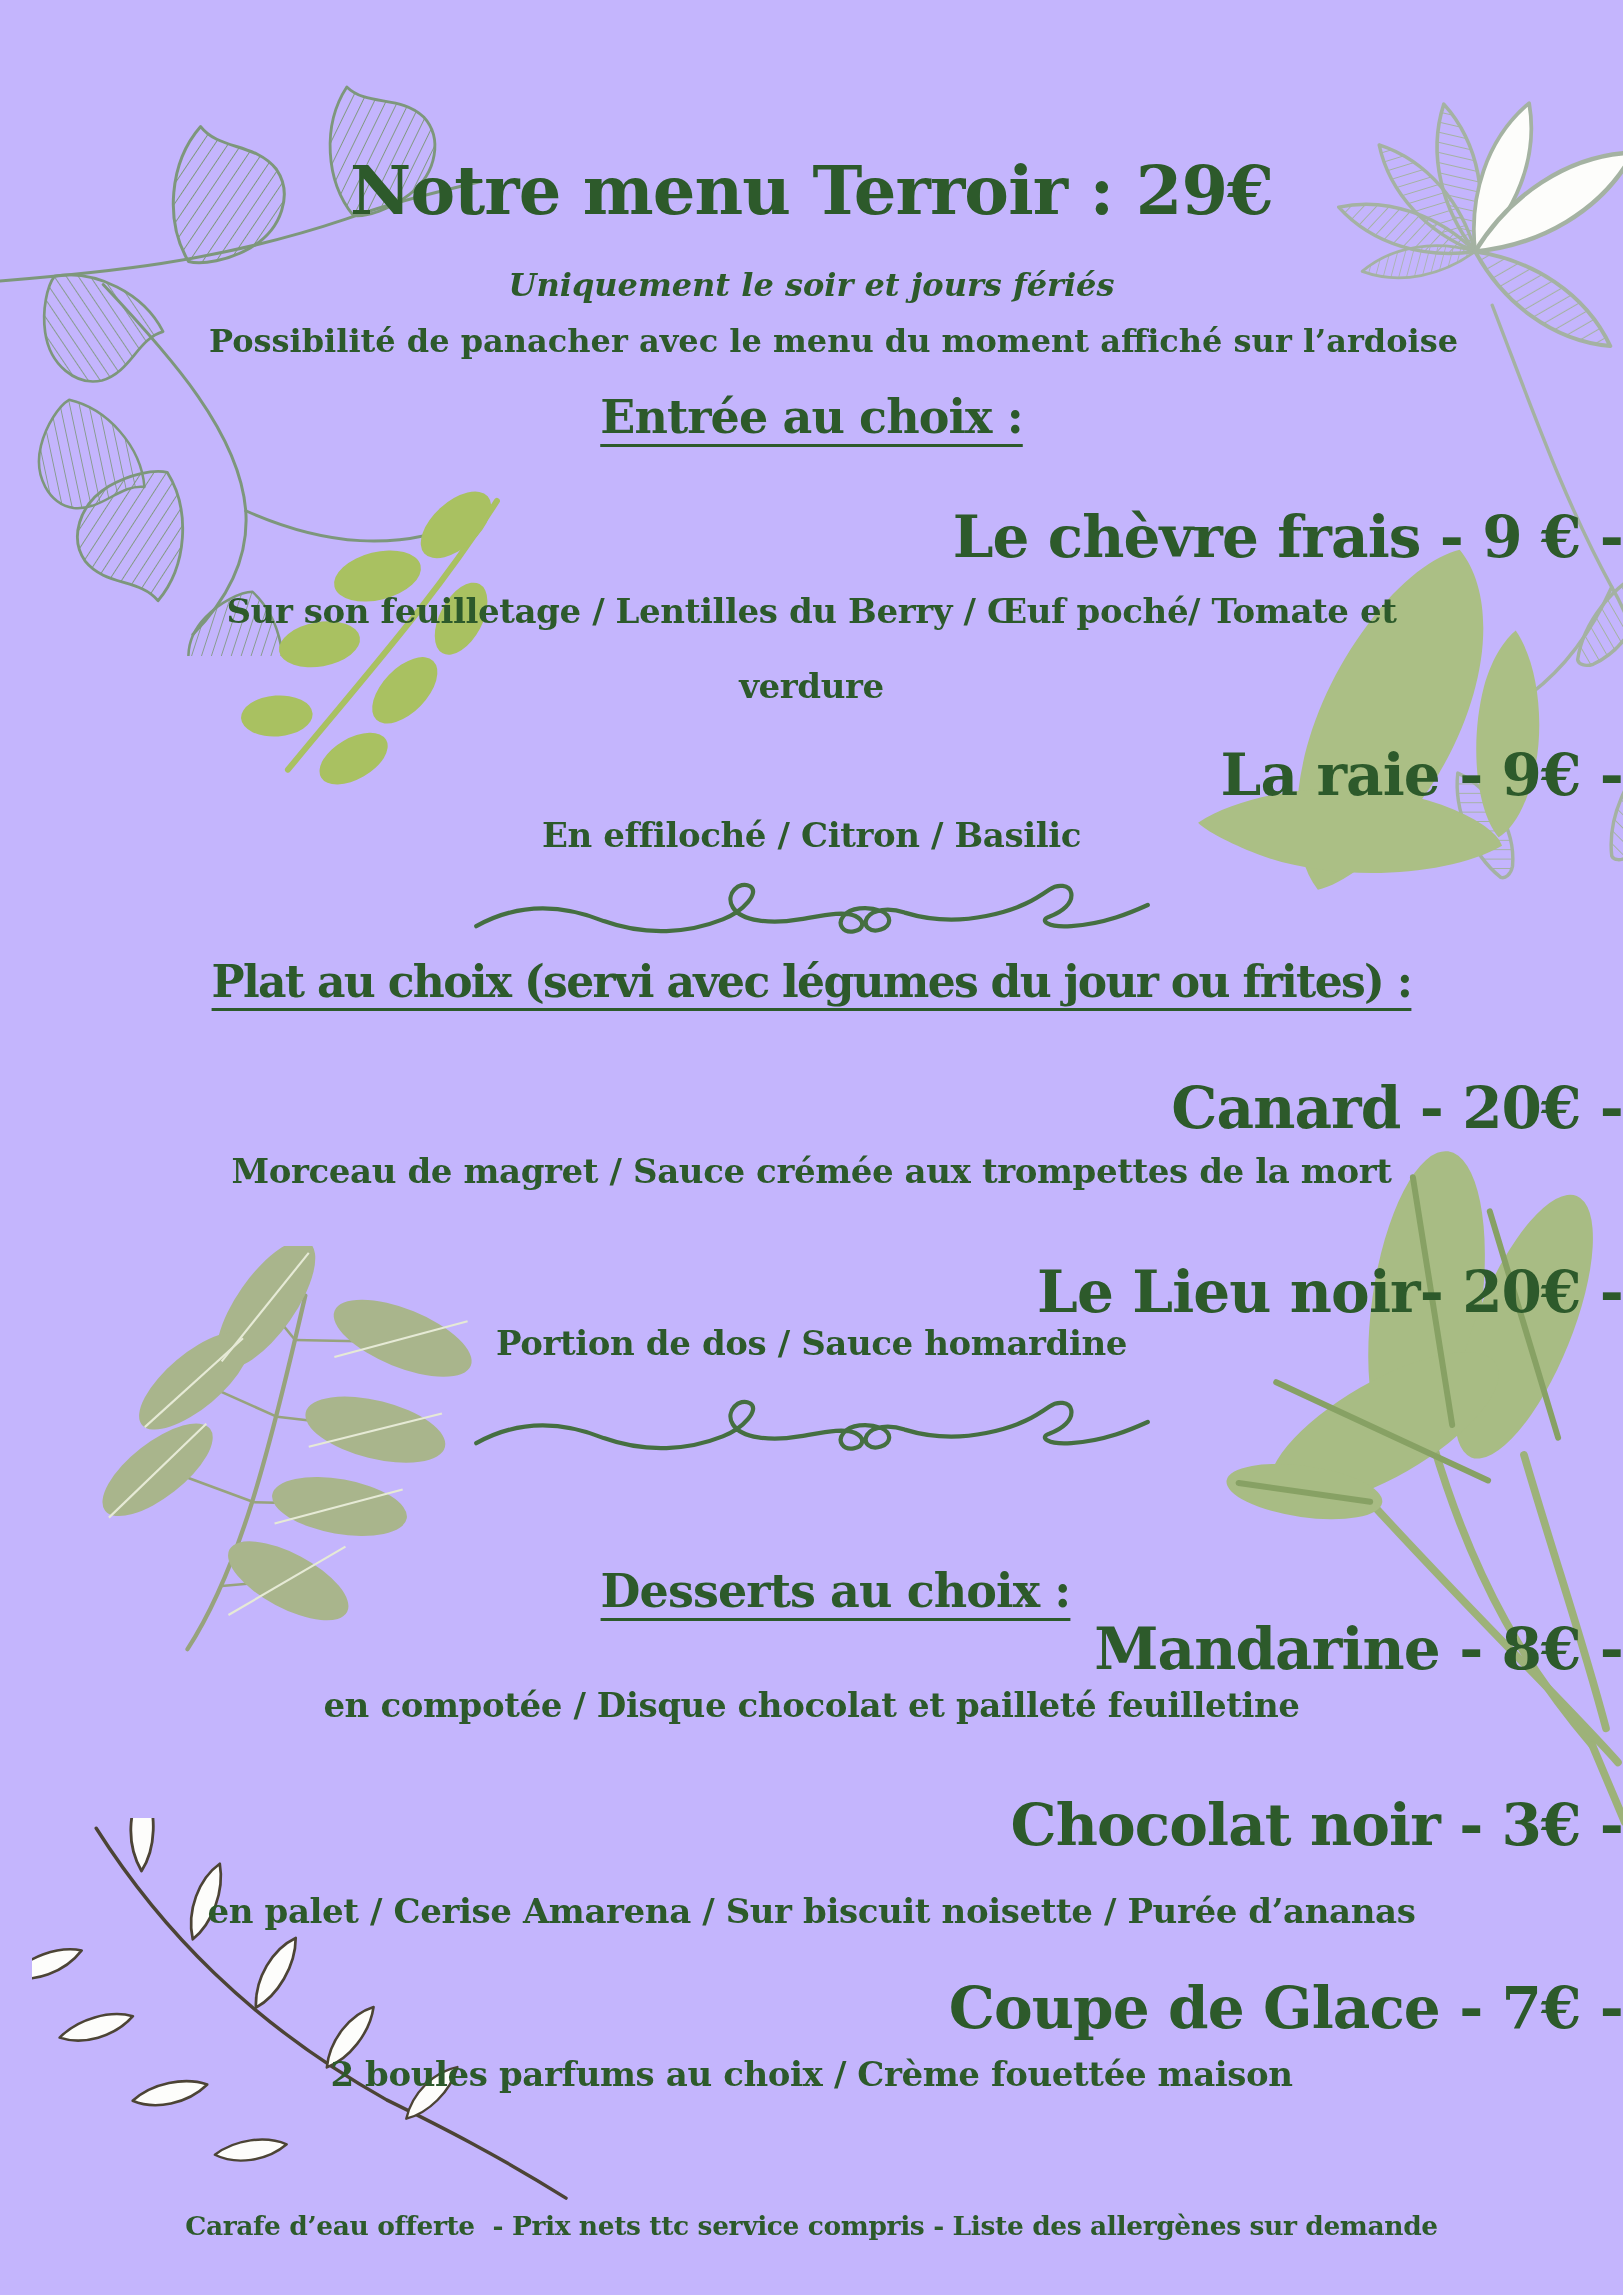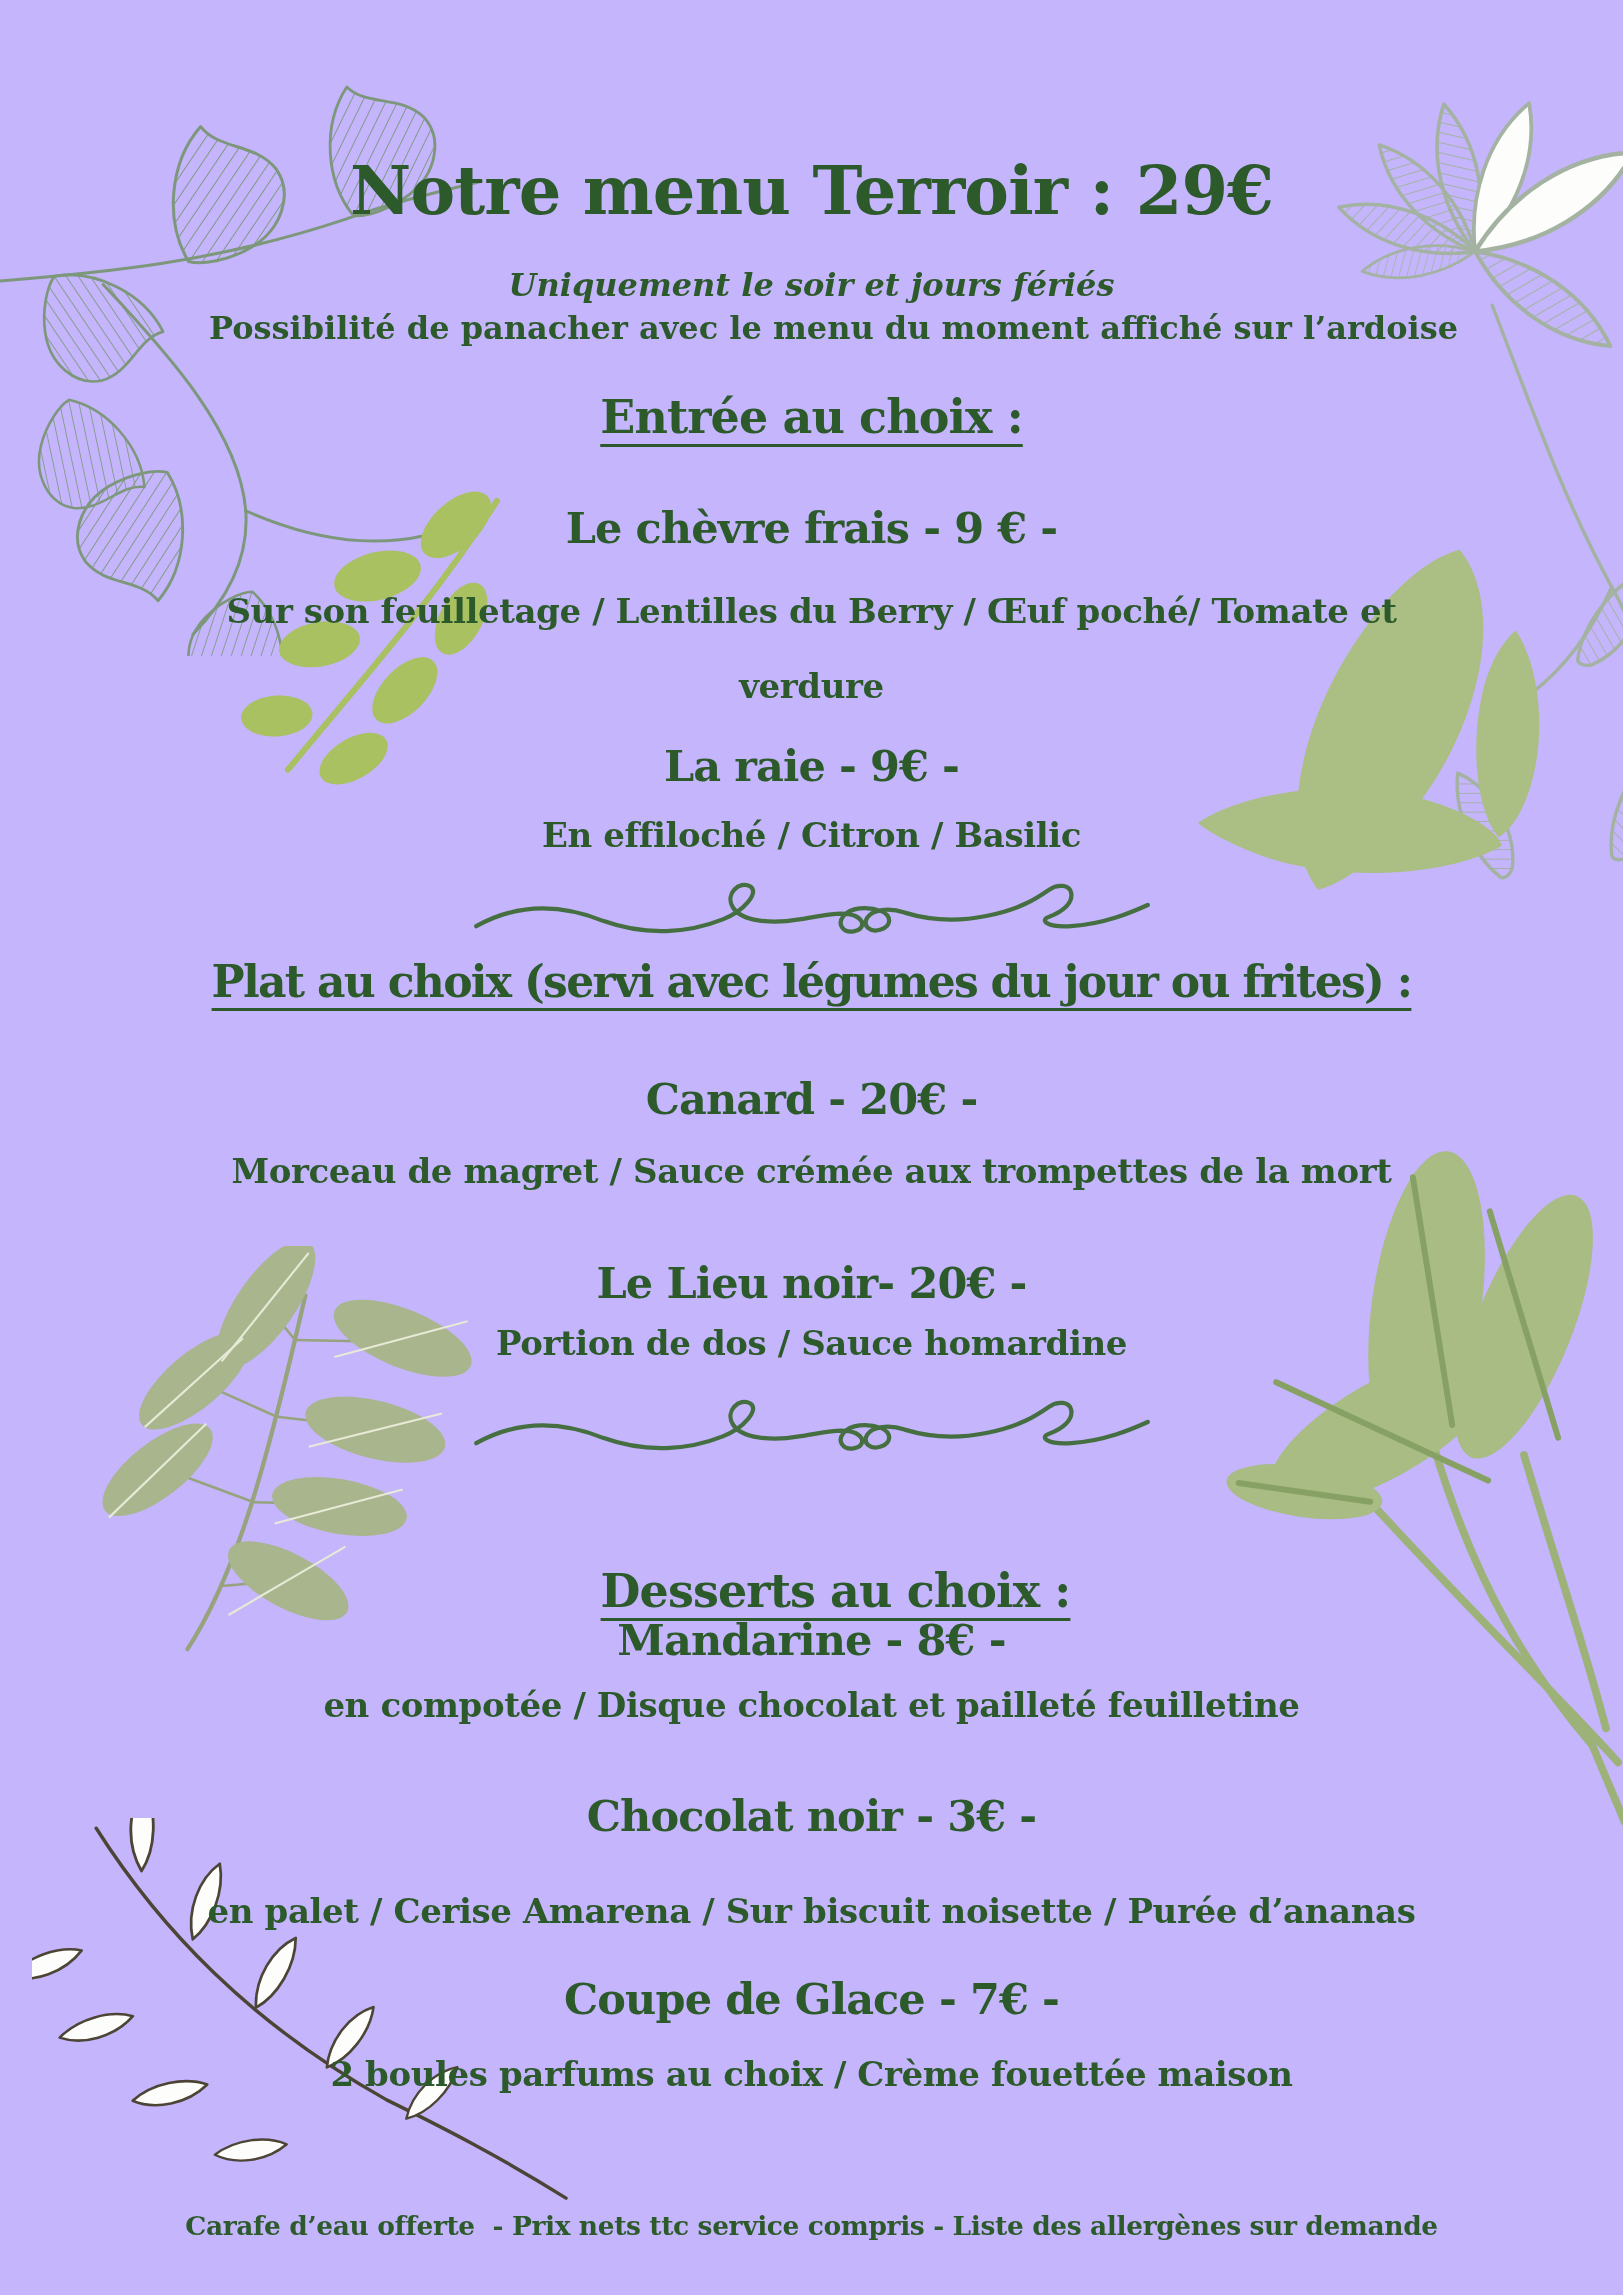--- a/index.html
+++ b/index.html
@@ -27,32 +27,32 @@
   .tb{
     position:absolute;left:0;right:0;
     text-align:center;z-index:2;
     font-weight:700;margin:0;
     line-height:1.15;
     white-space:pre-wrap;
   }
   .title{top:152px;font-size:67px;letter-spacing:-0.9px;}
   .subtitle{font-size:32px;}
   .s1{top:267px;font-style:italic;}
-  .s2{top:310px;padding-left:44px;}
+  .s2{top:323px;padding-left:44px;}
   .heading{
     font-size:46px;letter-spacing:-0.9px;
     text-decoration:underline;
     text-decoration-thickness:3.4px;
     text-underline-offset:11px;
     text-decoration-skip-ink:none;
   }
   .h1{top:391px;}
   .h2{top:957px;font-size:44px;letter-spacing:-1.7px;}
   .h3{top:1565px;margin-left:48px;}
-  .item-name{font-size:43px;letter-spacing:-0.9px;}
+  .item-name{font-size:58px;letter-spacing:-0.9px;text-align:right;}
   .i1{top:504px;}
   .i2{top:742px;}
   .i3{top:1075px;}
   .i4{top:1259px;}
   .i5{top:1616px;}
   .i6{top:1792px;}
   .i7{top:1975px;}
   .item-desc{font-size:34px;letter-spacing:-0.4px;width:1299px;left:162px;right:auto;}
   .d1{top:574px;line-height:2.2;}
   .d2{top:816px;}

